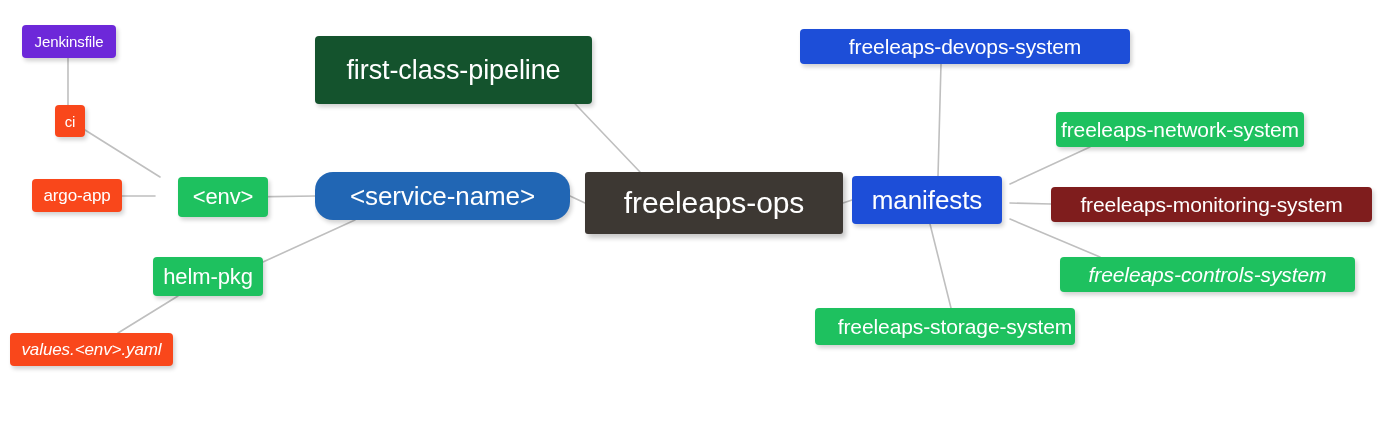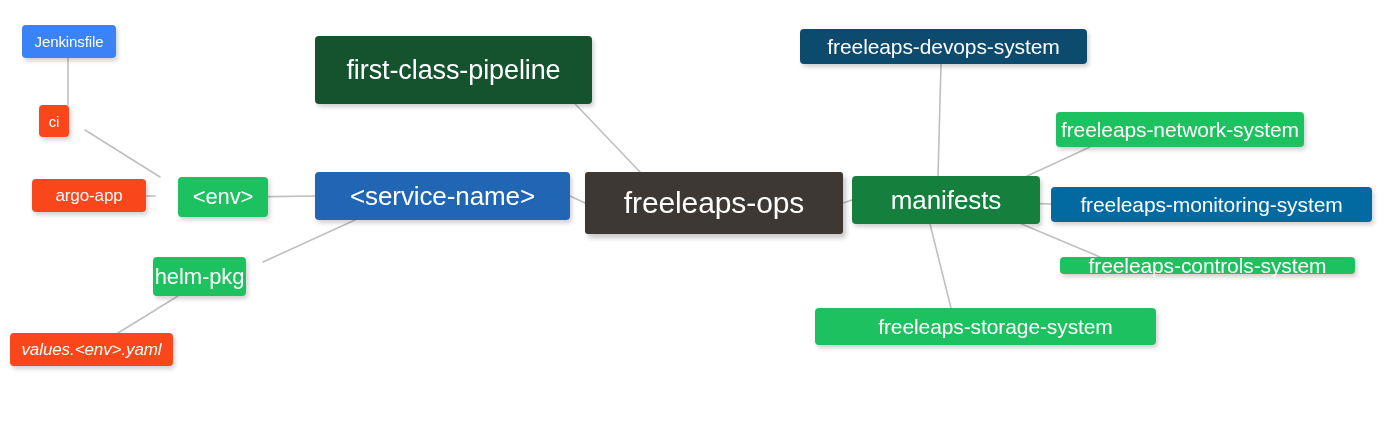--- a/index.html
+++ b/index.html
@@ -61,28 +61,28 @@
       <line x1="68" y1="105" x2="68" y2="58" stroke="#bfbfbf" stroke-width="1.6" stroke-linecap="round"></line>
       <line x1="178" y1="296" x2="118" y2="333" stroke="#bfbfbf" stroke-width="1.6" stroke-linecap="round"></line>
       <line x1="938" y1="176" x2="941" y2="64" stroke="#bfbfbf" stroke-width="1.6" stroke-linecap="round"></line>
       <line x1="1010" y1="184" x2="1090" y2="147" stroke="#bfbfbf" stroke-width="1.6" stroke-linecap="round"></line>
       <line x1="1010" y1="203" x2="1051" y2="204" stroke="#bfbfbf" stroke-width="1.6" stroke-linecap="round"></line>
       <line x1="1010" y1="219" x2="1100" y2="257" stroke="#bfbfbf" stroke-width="1.6" stroke-linecap="round"></line>
       <line x1="930" y1="224" x2="951" y2="308" stroke="#bfbfbf" stroke-width="1.6" stroke-linecap="round"></line>
     </svg>
   <div id="node-layer">
       <div class="node root" style="left: 585px; top: 172px; width: 258px; height: 62px; background: rgb(61, 56, 51); font-size: 30px;">freeleaps-ops</div>
-      <div class="node" style="left: 315px; top: 172px; width: 255px; height: 48px; background: rgb(33, 102, 180); font-size: 26px;">&lt;service-name&gt;</div>
+      <div class="node" style="left: 315px; top: 172px; width: 255px; height: 48px; background: rgb(33, 102, 180); font-size: 26px; border-radius: 18px;">&lt;service-name&gt;</div>
       <div class="node" style="left: 315px; top: 36px; width: 277px; height: 68px; background: #14532d; font-size: 27px;">first-class-pipeline</div>
-      <div class="node" style="left: 852px; top: 176px; width: 188px; height: 48px; background: #15803d; font-size: 26px;">manifests</div>
+      <div class="node" style="left: 852px; top: 176px; width: 150px; height: 48px; background: #1d4ed8; font-size: 26px;">manifests</div>
       <div class="node" style="left: 155px; top: 177px; width: 90px; height: 40px; background: rgb(30, 193, 95); font-size: 22px; margin-left: 23px;">&lt;env&gt;</div>
-      <div class="node" style="left: 153px; top: 257px; width: 93px; height: 39px; background: rgb(30, 193, 95); font-size: 22px;">helm-pkg</div>
-      <div class="node" style="left: 39px; top: 105px; width: 30px; height: 32px; background: rgb(249, 71, 27); font-size: 15px;">ci</div>
-      <div class="node" style="left: 22px; top: 25px; width: 94px; height: 33px; background: #3b82f6; font-size: 15px;">Jenkinsfile</div>
-      <div class="node" style="left: 32px; top: 179px; width: 114px; height: 33px; background: rgb(249, 71, 27); font-size: 17px;">argo-app</div>
+      <div class="node" style="left: 153px; top: 257px; width: 110px; height: 39px; background: rgb(30, 193, 95); font-size: 22px;">helm-pkg</div>
+      <div class="node" style="left: 55px; top: 105px; width: 30px; height: 32px; background: rgb(249, 71, 27); font-size: 15px;">ci</div>
+      <div class="node" style="left: 22px; top: 25px; width: 94px; height: 33px; background: #6d28d9; font-size: 15px;">Jenkinsfile</div>
+      <div class="node" style="left: 32px; top: 179px; width: 90px; height: 33px; background: rgb(249, 71, 27); font-size: 17px;">argo-app</div>
       <div class="node" style="left: 10px; top: 333px; width: 163px; height: 33px; background: rgb(249, 71, 27); font-size: 17px; font-style: italic;">values.&lt;env&gt;.yaml</div>
-      <div class="node" style="left: 800px; top: 29px; width: 287px; height: 35px; background: #0c4a6e; font-size: 21px;">freeleaps-devops-system</div>
+      <div class="node" style="left: 800px; top: 29px; width: 330px; height: 35px; background: #1d4ed8; font-size: 21px;">freeleaps-devops-system</div>
       <div class="node" style="left: 1056px; top: 112px; width: 248px; height: 35px; background: rgb(30, 193, 95); font-size: 21px;">freeleaps-network-system</div>
-      <div class="node" style="left: 1051px; top: 187px; width: 321px; height: 35px; background: #0369a1; font-size: 21px;">freeleaps-monitoring-system</div>
-      <div class="node" style="left: 1060px; top: 257px; width: 295px; height: 17px; background: rgb(30, 193, 95); font-size: 21px;">freeleaps-controls-system</div>
-      <div class="node" style="left: 815px; top: 308px; width: 341px; height: 37px; background: rgb(30, 193, 95); font-size: 21px; padding-left: 20px;">freeleaps-storage-system</div>
+      <div class="node" style="left: 1051px; top: 187px; width: 321px; height: 35px; background: #7f1d1d; font-size: 21px;">freeleaps-monitoring-system</div>
+      <div class="node" style="left: 1060px; top: 257px; width: 295px; height: 35px; background: rgb(30, 193, 95); font-size: 21px; font-style: italic;">freeleaps-controls-system</div>
+      <div class="node" style="left: 815px; top: 308px; width: 260px; height: 37px; background: rgb(30, 193, 95); font-size: 21px; padding-left: 20px;">freeleaps-storage-system</div>
     </div>
 </div>
 
 </body></html>

